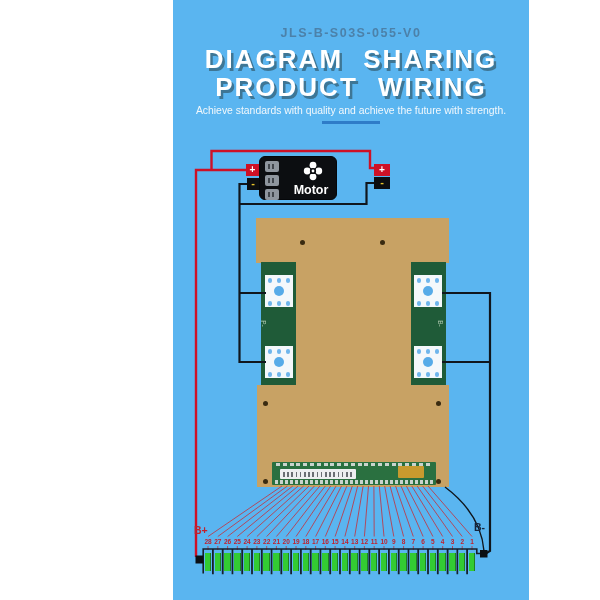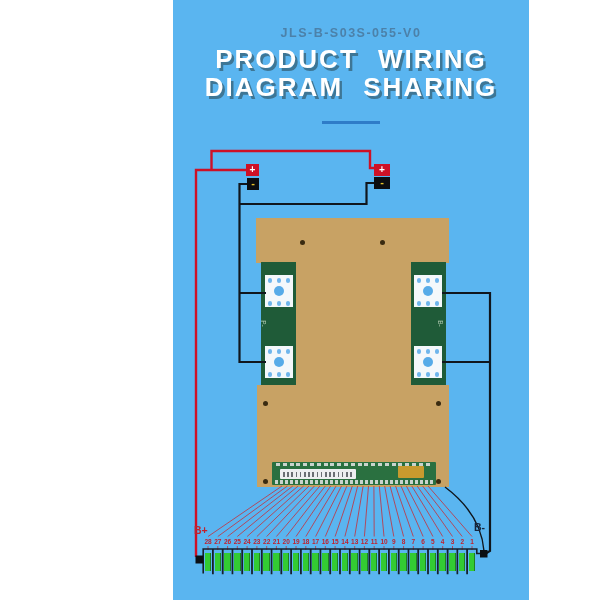--- a/index.html
+++ b/index.html
@@ -58,23 +58,24 @@
 </style>
 </head>
 <body>
 
 <div class="stage">
 
   <div class="abs banner"></div>
 
   <div class="abs model-code">JLS-B-S03S-055-V0</div>
   <div class="abs title">
+    <div>DIAGRAM SHARING</div>
     <div>PRODUCT WIRING</div>
-    <div>DIAGRAM SHARING</div>
   </div>
+  <div class="abs subtitle">Achieve standards with quality and achieve the future with strength.</div>
   <div class="abs underline"></div>
 
   <div class="abs tan" style="left:212px;top:218px;width:193px;height:45px;"></div>
   <div class="abs tan" style="left:251px;top:262px;width:117px;height:124px;"></div>
   <div class="abs tan" style="left:213px;top:385px;width:192px;height:102px;"></div>
   <div class="abs strip" style="left:217px;top:262px;width:35px;height:123px;"></div>
   <div class="abs strip" style="left:367px;top:262px;width:35px;height:123px;"></div>
 
   <div class="pad" style="left:221px;top:275px;">
       <span class="sdot" style="left: 2.7px; top: 3px;"></span>
@@ -189,20 +190,36 @@
       </g>
     <path d="M205 184 L195.5 184 L195.5 362 L222 362 M195.5 204 L322.5 204 L322.5 183 L331 183 M195.5 293 L222 293" stroke="var(--wire-black)" stroke-width="2.2" fill="none"></path>
     <path d="M398 293 L446 293 M398 362 L446 362 M446 292 L446 551 L441 554" stroke="var(--wire-black)" stroke-width="2.2" fill="none"></path>
     <path d="M401 487 Q437 514 440 551" stroke="var(--wire-black)" stroke-width="1.4" fill="none"></path>
     <path d="M203 170 L152 170 L152 557 M167.5 170 L167.5 151 L326 151 L326 168 L331 168" stroke="var(--wire-red)" stroke-width="2.4" fill="none"></path>
     <path id="wave-path" stroke="#17202E" stroke-width="1.6" fill="none" d="M155.5 559.5 L159.2 559.5 M159.2 573.5 L159.2 549 L168.8 549 L168.8 573.5 L169.0 573.5 L169.0 549 L178.6 549 L178.6 573.5 L178.8 573.5 L178.8 549 L188.4 549 L188.4 573.5 L188.5 573.5 L188.5 549 L198.1 549 L198.1 573.5 L198.3 573.5 L198.3 549 L207.9 549 L207.9 573.5 L208.1 573.5 L208.1 549 L217.7 549 L217.7 573.5 L217.9 573.5 L217.9 549 L227.5 549 L227.5 573.5 L227.6 573.5 L227.6 549 L237.2 549 L237.2 573.5 L237.4 573.5 L237.4 549 L247.0 549 L247.0 573.5 L247.2 573.5 L247.2 549 L256.8 549 L256.8 573.5 L257.0 573.5 L257.0 549 L266.6 549 L266.6 573.5 L266.8 573.5 L266.8 549 L276.4 549 L276.4 573.5 L276.5 573.5 L276.5 549 L286.1 549 L286.1 573.5 L286.3 573.5 L286.3 549 L295.9 549 L295.9 573.5 L296.1 573.5 L296.1 549 L305.7 549 L305.7 573.5 L305.9 573.5 L305.9 549 L315.5 549 L315.5 573.5 L315.6 573.5 L315.6 549 L325.2 549 L325.2 573.5 L325.4 573.5 L325.4 549 L335.0 549 L335.0 573.5 L335.2 573.5 L335.2 549 L344.8 549 L344.8 573.5 L345.0 573.5 L345.0 549 L354.6 549 L354.6 573.5 L354.8 573.5 L354.8 549 L364.4 549 L364.4 573.5 L364.5 573.5 L364.5 549 L374.1 549 L374.1 573.5 L374.3 573.5 L374.3 549 L383.9 549 L383.9 573.5 L384.1 573.5 L384.1 549 L393.7 549 L393.7 573.5 L393.9 573.5 L393.9 549 L403.5 549 L403.5 573.5 L403.7 573.5 L403.7 549 L413.3 549 L413.3 573.5 L413.4 573.5 L413.4 549 L423.0 549 L423.0 573.5 L423.2 573.5 L423.2 549 L432.8 549 L432.8 553.5 L438 553.5"></path>
     <rect x="151.5" y="555.5" width="8" height="8" fill="#0A0F14"></rect>
     <rect x="436" y="550" width="7.5" height="7.5" fill="#0A0F14"></rect>
   </svg>
 
+  <div class="abs devbox motor-box">
+    <div class="conn-block" style="top:4px;"></div>
+    <div class="conn-block" style="top:18px;"></div>
+    <div class="conn-block" style="top:32px;"></div>
+    <svg width="22" height="22" style="left:42px;top:3px;" viewBox="0 0 22 22">
+      <g fill="#fff">
+        <circle cx="11" cy="5.2" r="3.4"></circle>
+          <circle cx="11" cy="16.8" r="3.4"></circle>
+        <circle cx="5.2" cy="11" r="3.4"></circle>
+          <circle cx="16.8" cy="11" r="3.4"></circle>
+      </g>
+      <circle cx="11" cy="11" r="3.1" fill="#0C0E11"></circle>
+        <circle cx="11" cy="11" r="1.4" fill="#fff"></circle>
+    </svg>
+    <div class="dev-label" style="left:28px;top:26px;width:46px;">Motor</div>
+  </div>
   <div class="terminal t-plus" style="left:202px;top:164px;width:13px;height:12px;">+</div>
   <div class="terminal t-minus" style="left:203px;top:178px;width:12px;height:12px;">-</div>
 
   <div class="terminal t-plus" style="left:330px;top:164px;width:16px;height:12px;">+</div>
   <div class="terminal t-minus" style="left:330px;top:177px;width:16px;height:12px;">-</div>
 
   <div class="abs bp-label" style="left:150px;top:524px;">B+</div>
   <div class="abs bm-label" style="left:430px;top:521px;">B-</div>
   <div id="numbers">
       <div class="abs num" style="left: 158px; top: 538px;">28</div>

